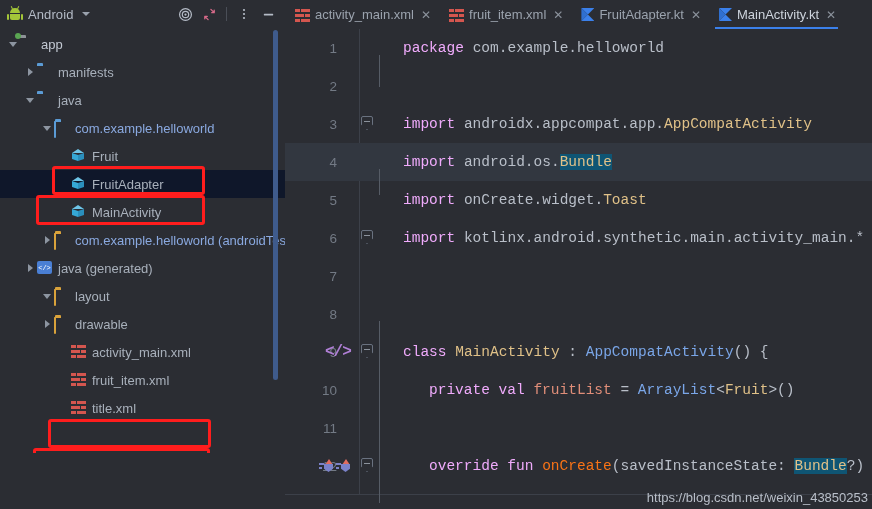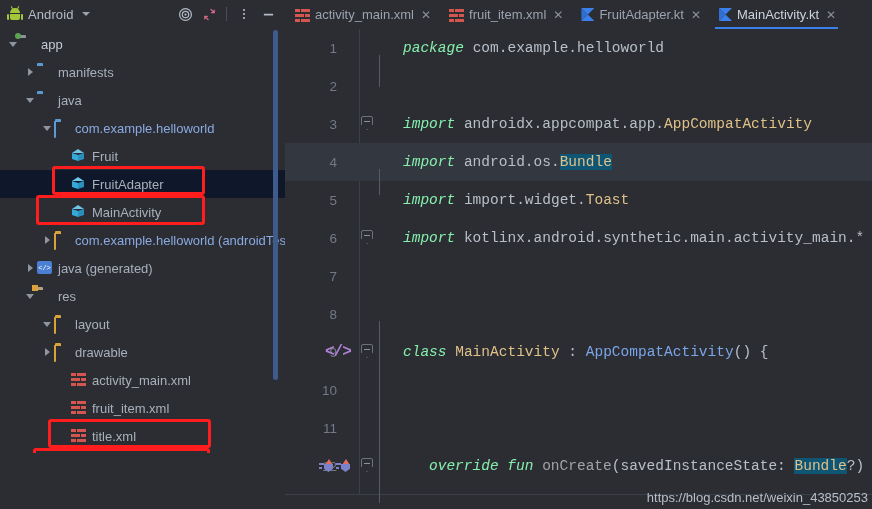--- a/index.html
+++ b/index.html
@@ -150,26 +150,26 @@
   .ctext { padding-left:24px; }
 
   
   .fold-m { position:absolute; left:18px; top:11px; width:12px; height:14px; }
   .fold-m .sh { position:absolute;inset:0; border:1px solid #6a7280;
     border-radius:2px 2px 0 0; clip-path:polygon(0 0,100% 0,100% 60%,50% 100%,0 60%); }
   .fold-m .mn { position:absolute;left:3px;top:5px;width:6px;height:1px;background:#8b929c; }
   .fold-line { position:absolute; left:23.5px; width:1px; background:#565c66; }
 
   
-  .kw  { color:#86efac; font-style:italic; }
+  .kw  { color:#f0abfc; }
   .plain { color:#b9bfc9; }
   .cls { color:#e0c188; }
   .typ { color:#7aa6e8; }
   .fld { color:#e08e79; }
-  .fn  { color:#a3a3a3; }
+  .fn  { color:#f97316; }
   .op  { color:#b9bfc9; }
   .sel-tok { background:#0f5574; color:#e0c188; }
 
   
   .codeglyph { position:absolute; left:-18px; top:10px; color:#b07fd6; font-size:16px;
     font-family:"Liberation Mono",monospace; font-weight:bold; letter-spacing:-1px;}
   .ovr { position:absolute; top:12px; width:15px; height:14px; }
   .ovr .arw { position:absolute; left:4px; top:0; width:0;height:0;
     border-left:4px solid transparent;border-right:4px solid transparent;border-bottom:6px solid #e06c5f;}
   .ovr .box { position:absolute; left:3px; top:5px; width:9px; height:8px; background:#7b82c9;
@@ -298,28 +298,20 @@
           <span style="display: inline-block; flex: 0 0 auto; width: 23px;"></span>
           <span class="twisty">
             <span class="tw-r"></span>
           </span>
           <span class="ic">
             <span class="gen">&lt;/&gt;</span>
           </span>
           <span class="lbl">java (generated)</span>
         </div>
         <div class="row">
-          <span style="display: inline-block; flex: 0 0 auto; width: 23px;"></span>
-          <span class="twisty">
-            <span class="tw-d"></span>
-          </span>
-          <span class="ic"><span class="fold tan"><span class="sq"></span></span></span>
-          <span class="lbl">res</span>
-        </div>
-        <div class="row">
           <span style="display: inline-block; flex: 0 0 auto; width: 40px;"></span>
           <span class="twisty">
             <span class="tw-d"></span>
           </span>
           <span class="ic"><span class="fold yel"></span></span>
           <span class="lbl">layout</span>
         </div>
         <div class="row">
           <span style="display: inline-block; flex: 0 0 auto; width: 40px;"></span>
           <span class="twisty">
@@ -403,26 +395,26 @@
       </div>
 
     <div id="code-wrap">
       <div class="gutter-bg"></div>
       <div class="gut-line"></div>
       <div id="lines">
           <div class="cline"><span class="lnum">1</span><span class="gmark"></span><span class="ctext"><span class="kw">package </span><span class="plain">com.example.helloworld</span></span></div>
           <div class="cline"><span class="lnum">2</span><span class="gmark"></span><span class="ctext"></span></div>
           <div class="cline"><span class="lnum">3</span><span class="gmark"><span class="fold-m"><span class="sh"></span><span class="mn"></span></span></span><span class="ctext"><span class="kw">import </span><span class="plain">androidx.appcompat.app.</span><span class="cls">AppCompatActivity</span></span></div>
           <div class="cline cur"><span class="lnum">4</span><span class="gmark"></span><span class="ctext"><span class="kw">import </span><span class="plain">android.os.</span><span class="sel-tok">Bundle</span></span></div>
-          <div class="cline"><span class="lnum">5</span><span class="gmark"></span><span class="ctext"><span class="kw">import </span><span class="plain">import.widget.</span><span class="cls">Toast</span></span></div>
+          <div class="cline"><span class="lnum">5</span><span class="gmark"></span><span class="ctext"><span class="kw">import </span><span class="plain">onCreate.widget.</span><span class="cls">Toast</span></span></div>
           <div class="cline"><span class="lnum">6</span><span class="gmark"><span class="fold-m"><span class="sh"></span><span class="mn"></span></span></span><span class="ctext"><span class="kw">import </span><span class="plain">kotlinx.android.synthetic.main.activity_main.*</span></span></div>
           <div class="cline"><span class="lnum">7</span><span class="gmark"></span><span class="ctext"></span></div>
           <div class="cline"><span class="lnum">8</span><span class="gmark"></span><span class="ctext"></span></div>
           <div class="cline"><span class="lnum">9</span><span class="gmark"><span class="codeglyph">&lt;/&gt;</span><span class="fold-m"><span class="sh"></span><span class="mn"></span></span></span><span class="ctext"><span class="kw">class </span><span class="cls">MainActivity </span><span class="op">: </span><span class="typ">AppCompatActivity</span><span class="op">() {</span></span></div>
-          <div class="cline"><span class="lnum">10</span><span class="gmark"></span></div>
+          <div class="cline"><span class="lnum">10</span><span class="gmark"></span><span class="ctext" style="padding-left: 50px;"><span class="kw">private val </span><span class="fld">fruitList </span><span class="op">= </span><span class="typ">ArrayList</span><span class="op">&lt;</span><span class="cls">Fruit</span><span class="op">&gt;()</span></span></div>
           <div class="cline"><span class="lnum">11</span><span class="gmark"></span><span class="ctext"></span></div>
           <div class="cline"><span class="lnum">12</span><span class="gmark"><span class="ovr" style="left:-22px"><span class="ln1"></span><span class="ln2"></span><span class="arw"></span><span class="box"></span></span><span class="ovr" style="left:-5px"><span class="ln1"></span><span class="ln2"></span><span class="arw"></span><span class="box"></span></span><span class="fold-m"><span class="sh"></span><span class="mn"></span></span></span><span class="ctext" style="padding-left: 50px;"><span class="kw">override fun </span><span class="fn">onCreate</span><span class="op">(savedInstanceState: </span><span class="sel-tok">Bundle</span><span class="op">?) </span></span></div>
         </div>
       <div id="bot-line"></div>
       <div id="botbar"></div>
       <div id="watermark">https://blog.csdn.net/weixin_43850253</div>
     <span class="fold-line" style="top: 26px; height: 32px; left: 94px;"></span>
         <span class="fold-line" style="top: 140px; height: 26px; left: 94px;"></span>
         <span class="fold-line" style="top: 292px; height: 182px; left: 94px;"></span>
       </div>

